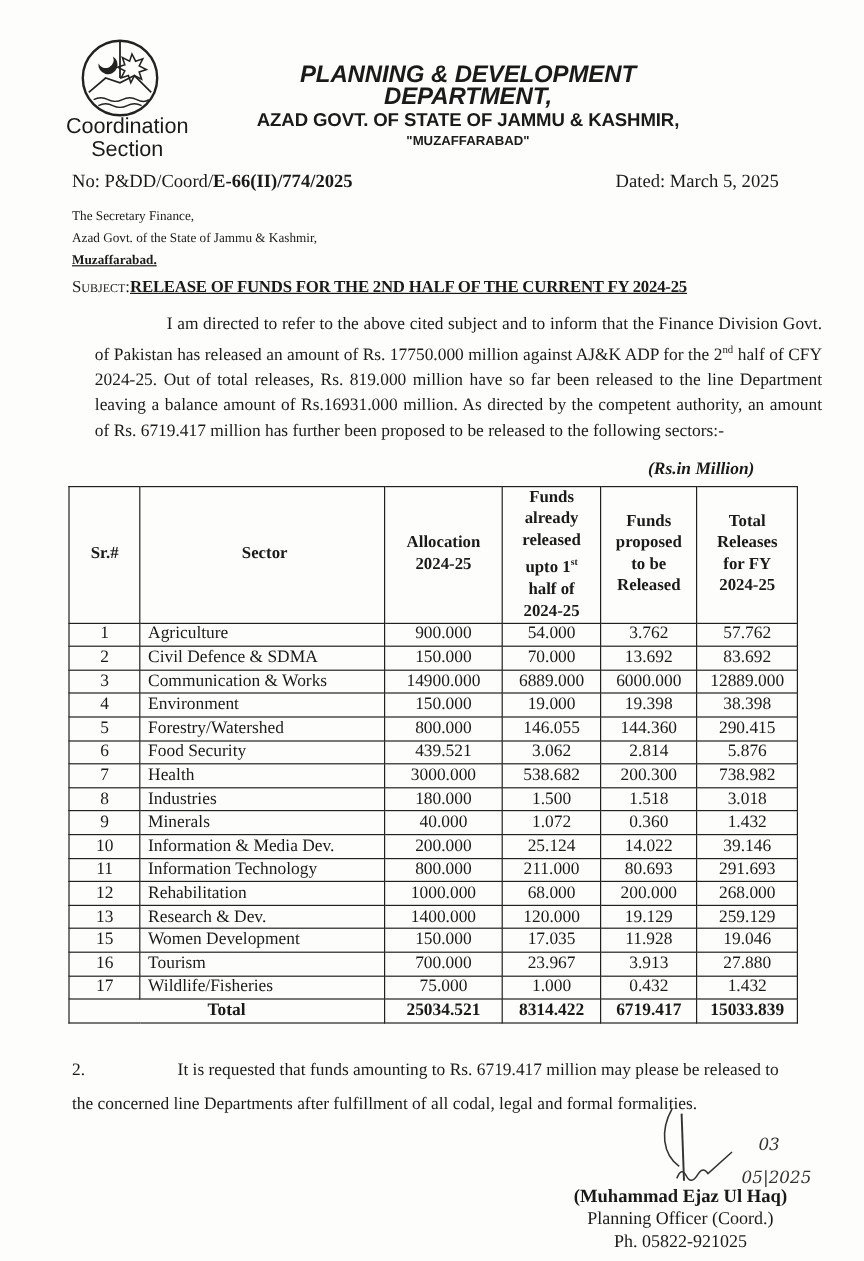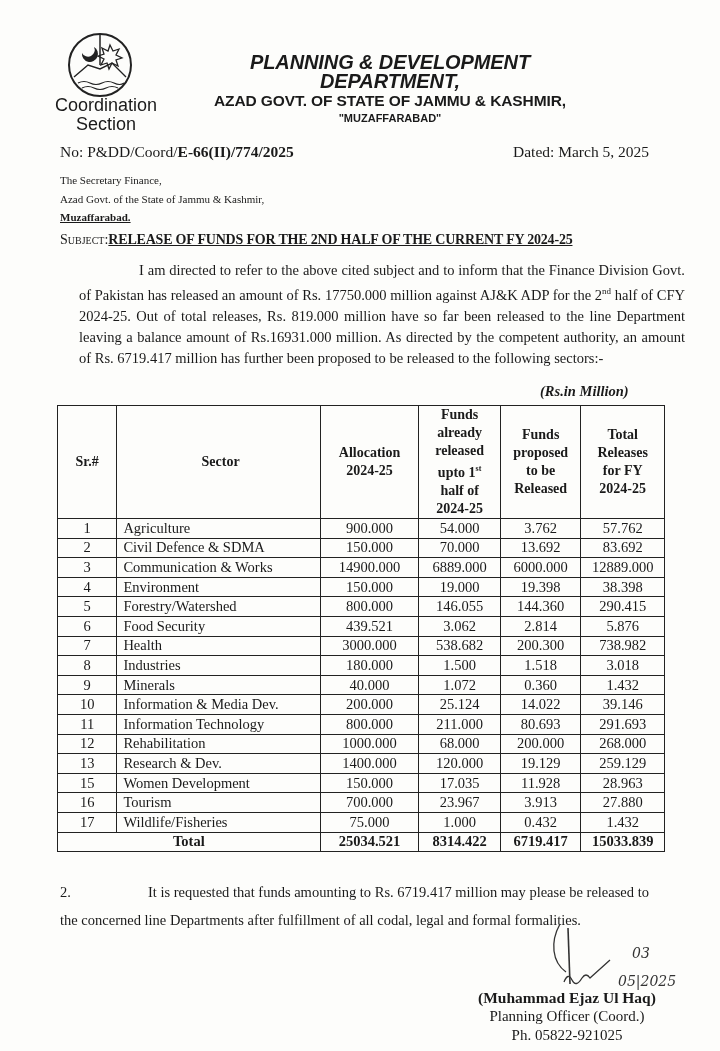--- a/index.html
+++ b/index.html
@@ -233,21 +233,21 @@
         <td class="c-num">120.000</td>
         <td class="c-num">19.129</td>
         <td class="c-num">259.129</td>
       </tr>
       <tr class="row">
         <td class="c-sr">15</td>
         <td class="c-sector">Women Development</td>
         <td class="c-num">150.000</td>
         <td class="c-num">17.035</td>
         <td class="c-num">11.928</td>
-        <td class="c-num">28.963</td>
+        <td class="c-num">19.046</td>
       </tr>
       <tr class="row">
         <td class="c-sr">16</td>
         <td class="c-sector">Tourism</td>
         <td class="c-num">700.000</td>
         <td class="c-num">23.967</td>
         <td class="c-num">3.913</td>
         <td class="c-num">27.880</td>
       </tr>
       <tr class="row">

